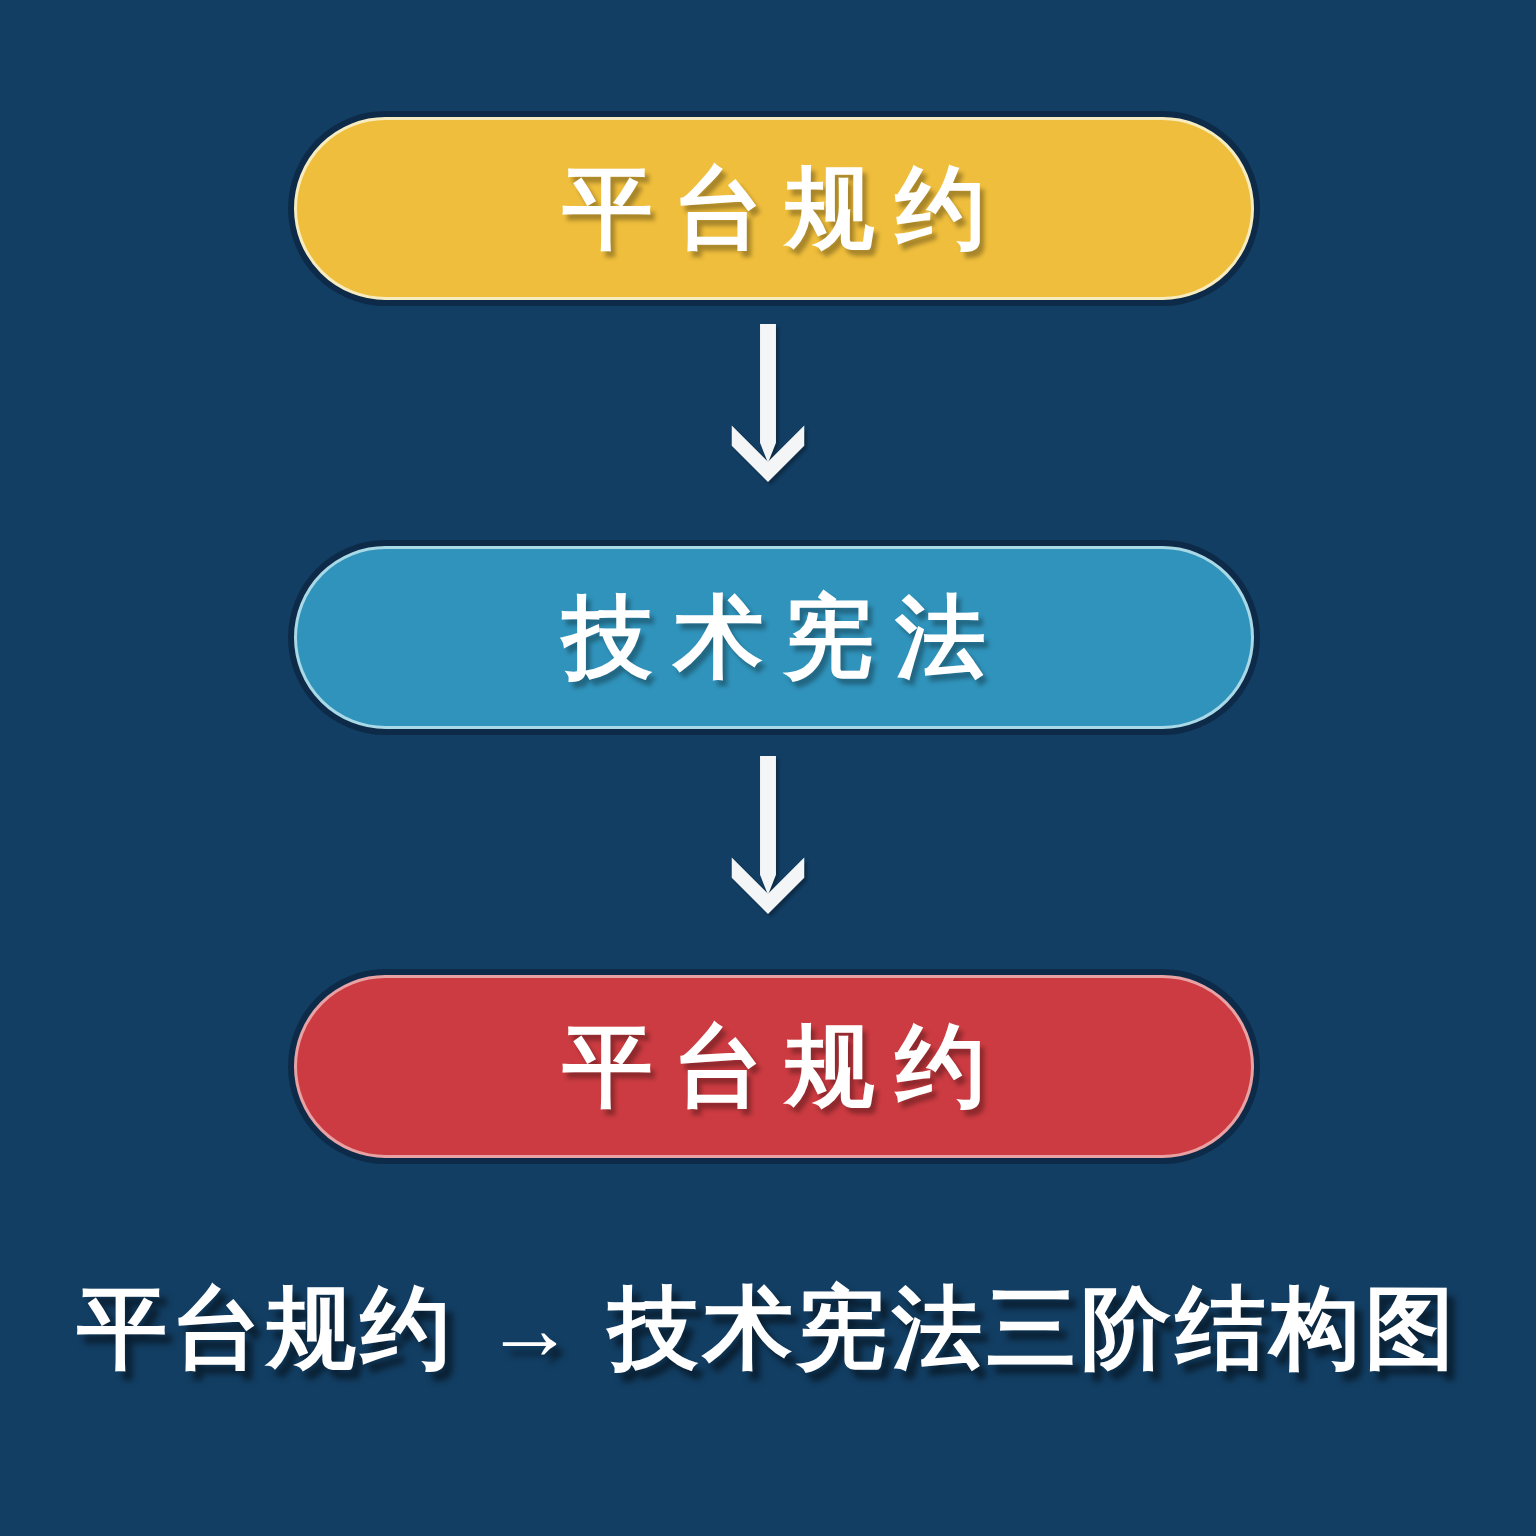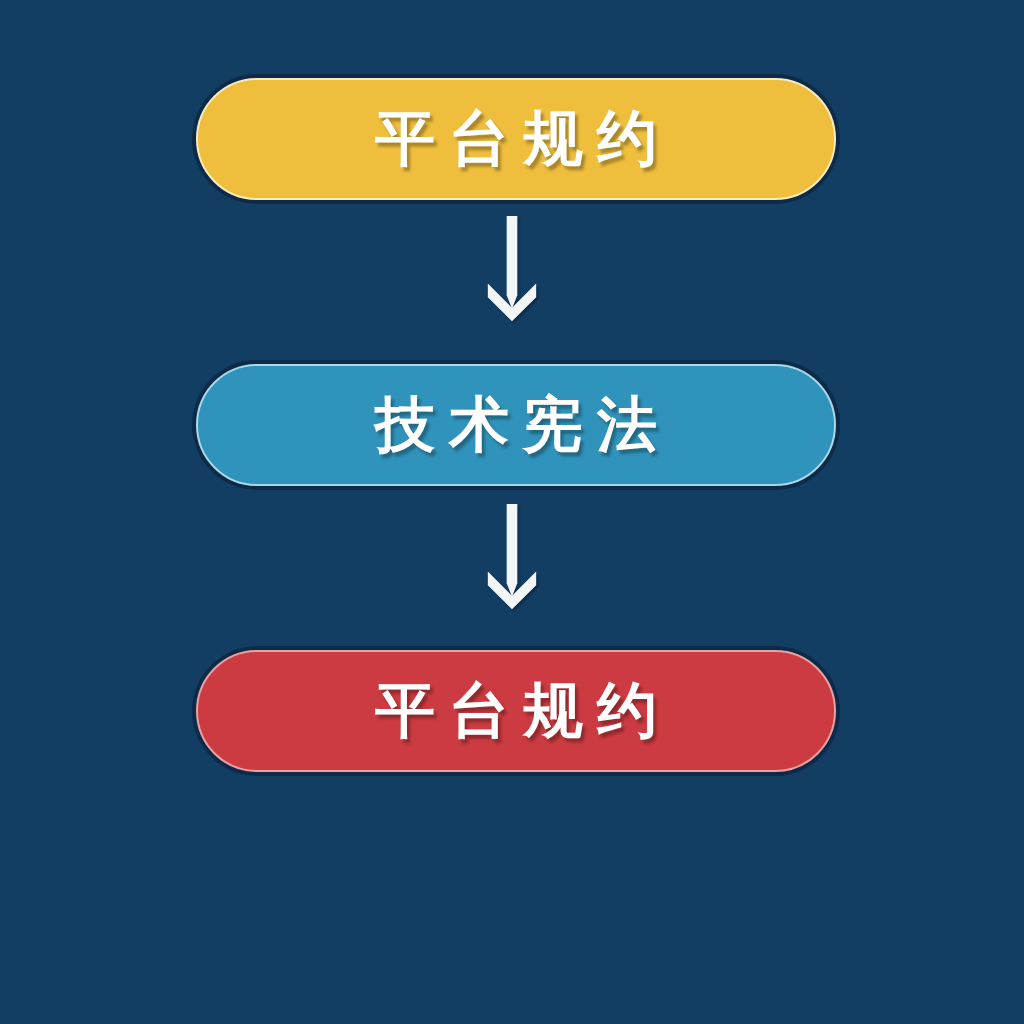--- a/index.html
+++ b/index.html
@@ -91,14 +91,15 @@
     <svg width="58" height="116" viewBox="0 0 60 120" xmlns="http://www.w3.org/2000/svg">
       <path d="M24.5 2 H35.5 V84 L30 98 L24.5 84 Z"></path>
       <path d="M5 72 L30 97 L55 72 L55 86 L30 111 L5 86 Z"></path>
     </svg>
   </div>
 
   <div class="pill tier3">
     <span>平台规约</span>
   </div>
 
+  <div class="caption">平台规约 → 技术宪法三阶结构图</div>
 
 </div>
 
 </body></html>

